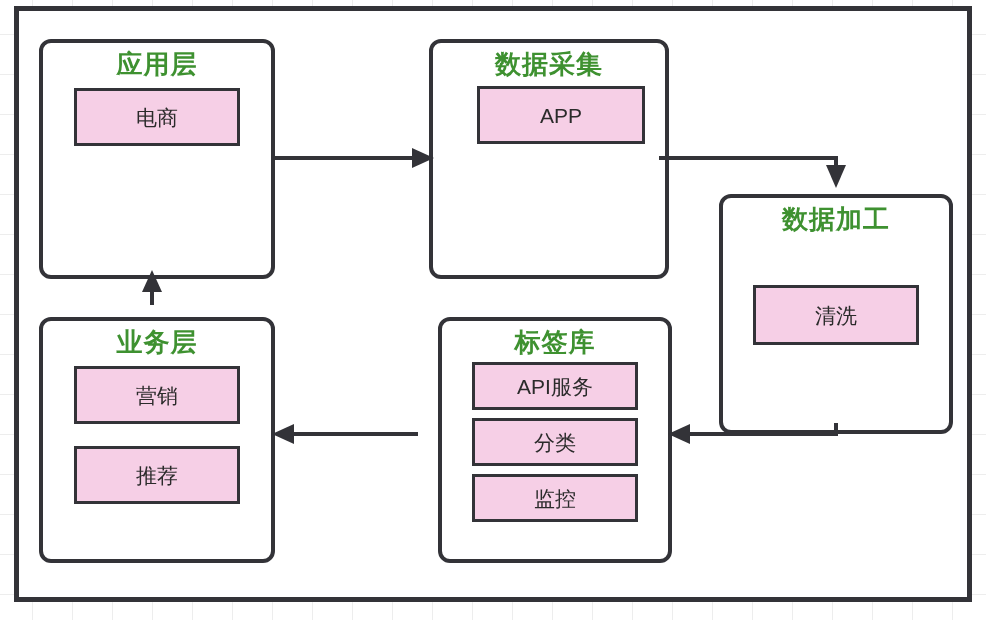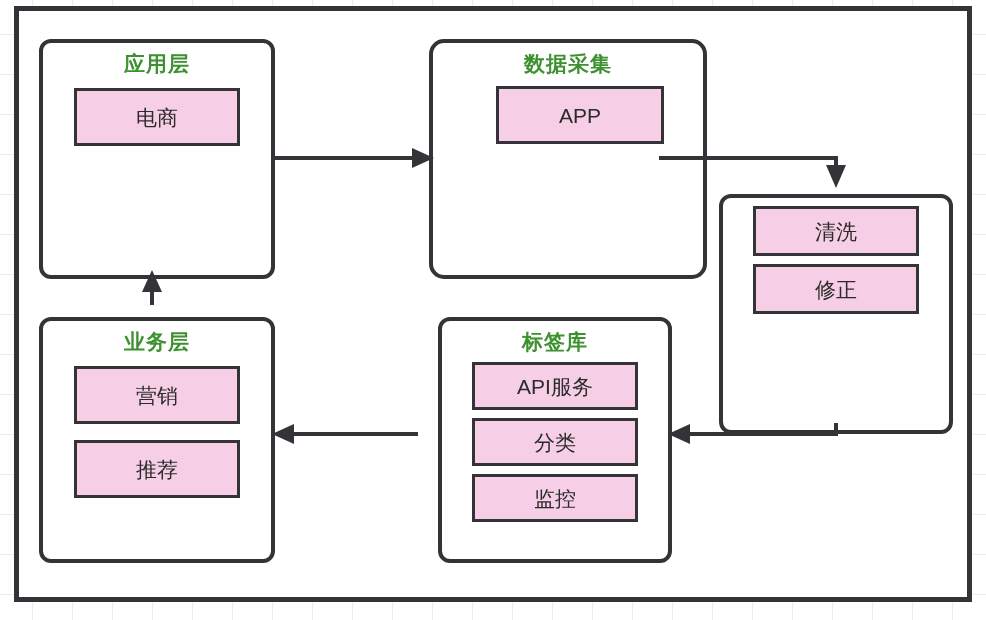--- a/index.html
+++ b/index.html
@@ -24,37 +24,37 @@
     position:absolute;left:14px;top:6px;width:958px;height:596px;
     border:5px solid #333338;background:#ffffff;box-sizing:border-box;
   }
   
   .cluster{
     position:absolute;box-sizing:border-box;
     border:4px solid #333338;border-radius:12px;background:#ffffff;
   }
   .cluster-title{
     text-align:center;color:#3e9130;font-weight:bold;
-    font-size:21px;line-height:24px;margin-top:9px;
+    font-size:26px;line-height:24px;margin-top:9px;
     letter-spacing:1px;white-space:nowrap;
   }
   .nodes{margin-top:8px;display:flex;flex-direction:column;align-items:center;}
   .node{
     box-sizing:border-box;
     background:#f6cfe6;border:3px solid #333338;
     color:#2b2b2b;font-size:21px;line-height:1;
     display:flex;align-items:center;justify-content:center;
     white-space:nowrap;
   }
   
   .c-app   .node,.c-biz .node{width:166px;height:58px;}
-  .c-app   .nodes,.c-biz .nodes{gap:16px;margin-top:12px;}
+  .c-app   .nodes,.c-biz .nodes{gap:22px;margin-top:12px;}
   .c-collect .node{width:168px;height:58px;}
   .c-collect .nodes{gap:4px;margin-top:10px;padding-left:24px;}
-  .c-proc  .node{width:166px;height:50px;}
+  .c-proc  .node{width:166px;height:60px;margin-top:46px;}
   .c-proc  .nodes{gap:8px;margin-top:8px;}
   .c-tag   .node{width:166px;height:48px;}
   .c-tag   .nodes{gap:8px;margin-top:8px;}
 
   svg#edges{position:absolute;left:0;top:0;width:986px;height:620px;
             pointer-events:none;overflow:visible;}
   svg#edges path{fill:none;stroke:#333338;stroke-width:4;}
   svg#edges polygon{fill:#333338;}
 </style>
 </head>
@@ -63,31 +63,31 @@
 <div id="canvas">
   <div id="frame">
 
     <div class="cluster c-app" style="left:20px;top:28px;width:236px;height:240px;">
       <div class="cluster-title">应用层</div>
       <div class="nodes">
         <div class="node">电商</div>
       </div>
     </div>
 
-    <div class="cluster c-collect" style="left:410px;top:28px;width:278px;height:240px;border-radius:15px;">
+    <div class="cluster c-collect" style="left:410px;top:28px;width:240px;height:240px;">
       <div class="cluster-title">数据采集</div>
       <div class="nodes">
         <div class="node">APP</div>
       </div>
     </div>
 
     <div class="cluster c-proc" style="left:700px;top:183px;width:234px;height:240px;">
+      <div class="cluster-title">数据加工</div>
       <div class="nodes">
         <div class="node">清洗</div>
-        <div class="node">修正</div>
       </div>
     </div>
 
     <div class="cluster c-tag" style="left:419px;top:306px;width:234px;height:246px;">
       <div class="cluster-title">标签库</div>
       <div class="nodes">
         <div class="node">API服务</div>
         <div class="node">分类</div>
         <div class="node">监控</div>
       </div>

